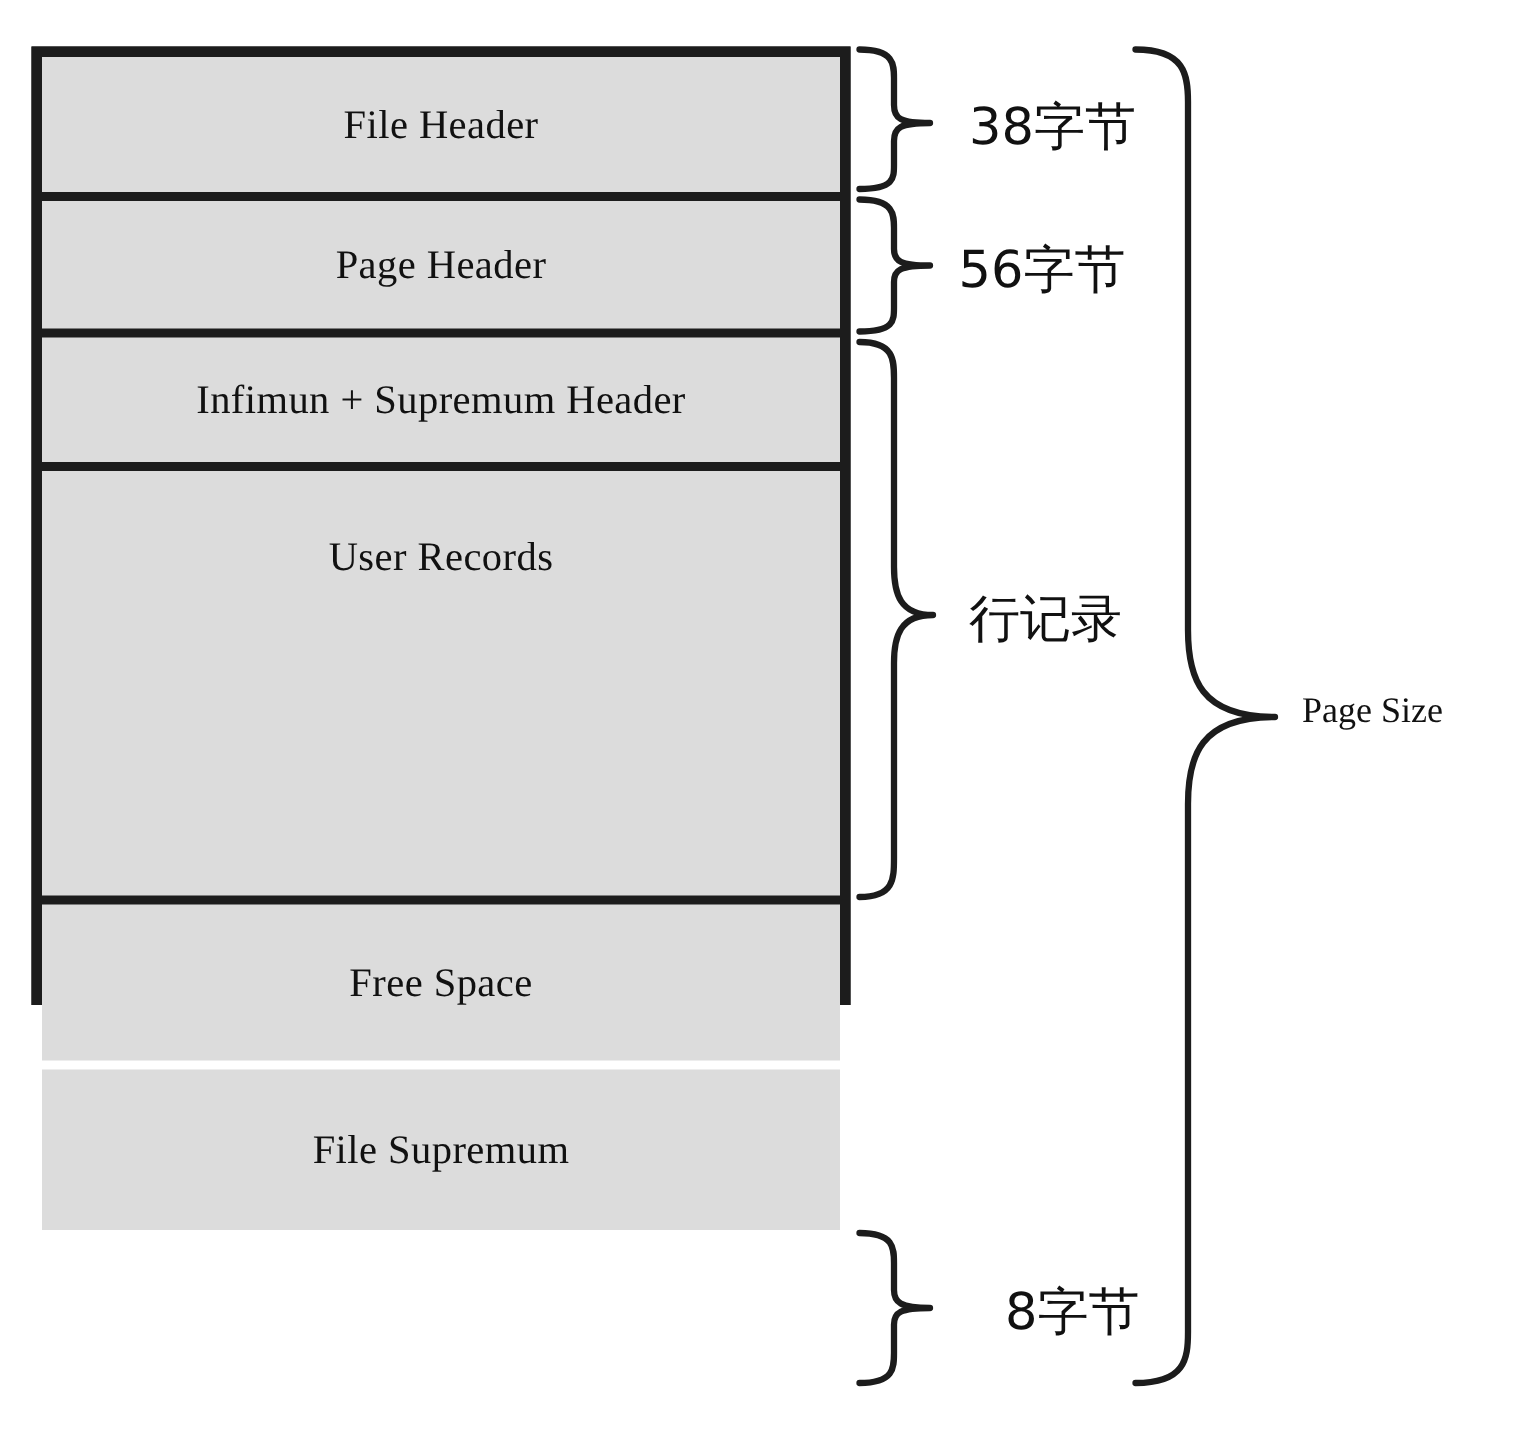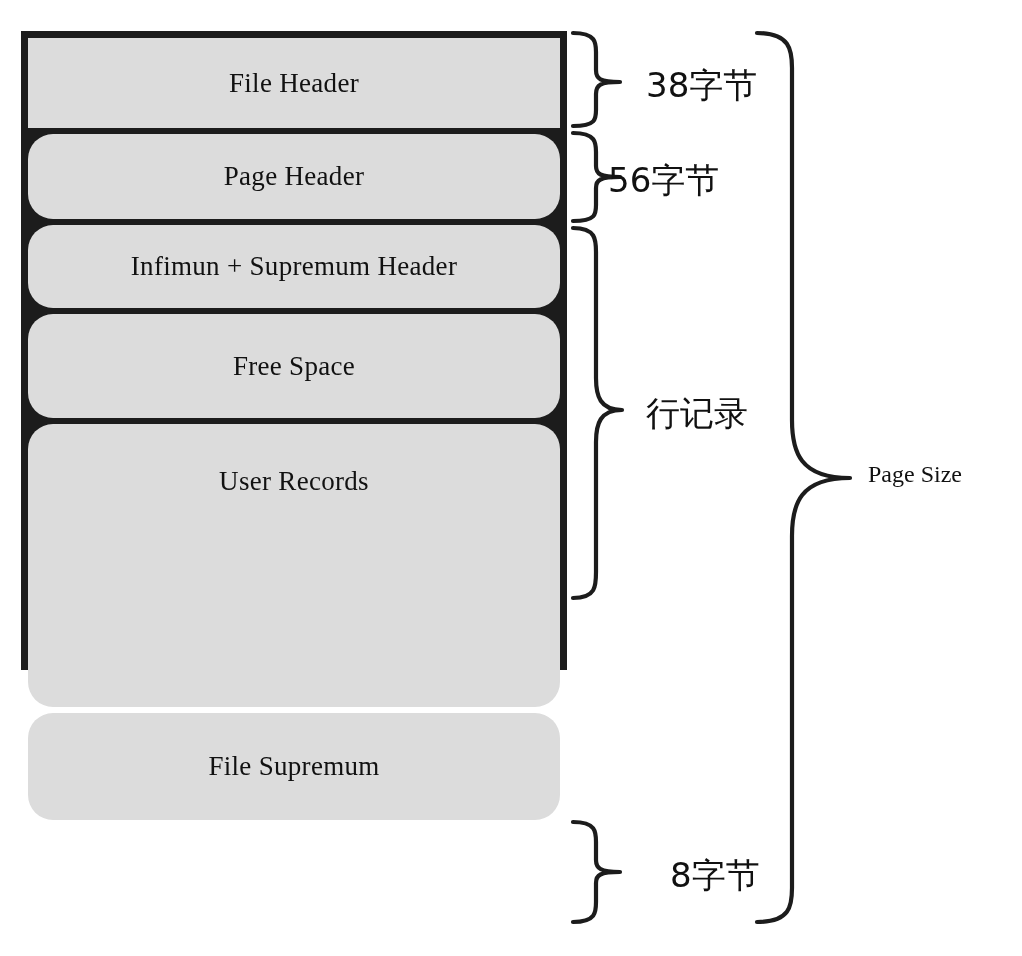--- a/index.html
+++ b/index.html
@@ -31,21 +31,20 @@
   .seg {
     background: #dcdcdc;
     display: flex;
     align-items: center;
     justify-content: center;
     flex: none;
     position: relative;
   }
   .seg + .seg {
     margin-top: 6px;
-    border-radius: 25px;
   }
   .seg-label {
     font-size: 27px;
     color: #111111;
     letter-spacing: 0.3px;
     line-height: 1;
     text-align: center;
     white-space: nowrap;
   }
   
@@ -86,26 +85,26 @@
     </div>
 
     <div class="seg" style="height:85px;">
       <span class="seg-label">Page Header</span>
     </div>
 
     <div class="seg" style="height:83px;">
       <span class="seg-label">Infimun + Supremum Header</span>
     </div>
 
+    <div class="seg" style="height:283px;">
+      <span class="seg-label" style="position:absolute; top:44px;">User Records</span>
+    </div>
+
     <div class="seg" style="height:104px;">
       <span class="seg-label">Free Space</span>
-    </div>
-
-    <div class="seg" style="height:283px;">
-      <span class="seg-label" style="position:absolute; top:44px;">User Records</span>
     </div>
 
 
     <div class="seg" style="height:107px;">
       <span class="seg-label">File Supremum</span>
     </div>
 
   </div>
 
   <svg class="braces" viewBox="0 0 1022 956">
@@ -154,21 +153,21 @@
         C 792 452 800 478 850 478
         C 800 478 792 504 792 536
         L 792 888
         C 792 906 790 922 757 922"></path>
 
     </g>
   </svg>
 
   <div class="anno anno-cn" style="left:646px; top:68px;">38字节</div>
 
-  <div class="anno anno-cn" style="left:608px; top:163px;">56字节</div>
+  <div class="anno anno-cn" style="left:639px; top:163px;">56字节</div>
 
   <div class="anno anno-cn" style="left:646px; top:396px;">行记录</div>
 
   <div class="anno anno-cn" style="left:670px; top:858px;text-align:center;">8字节</div>
 
   <div class="anno anno-en" style="left:868px; top:462px;">Page Size</div>
 
 </div>
 
 </body></html>

